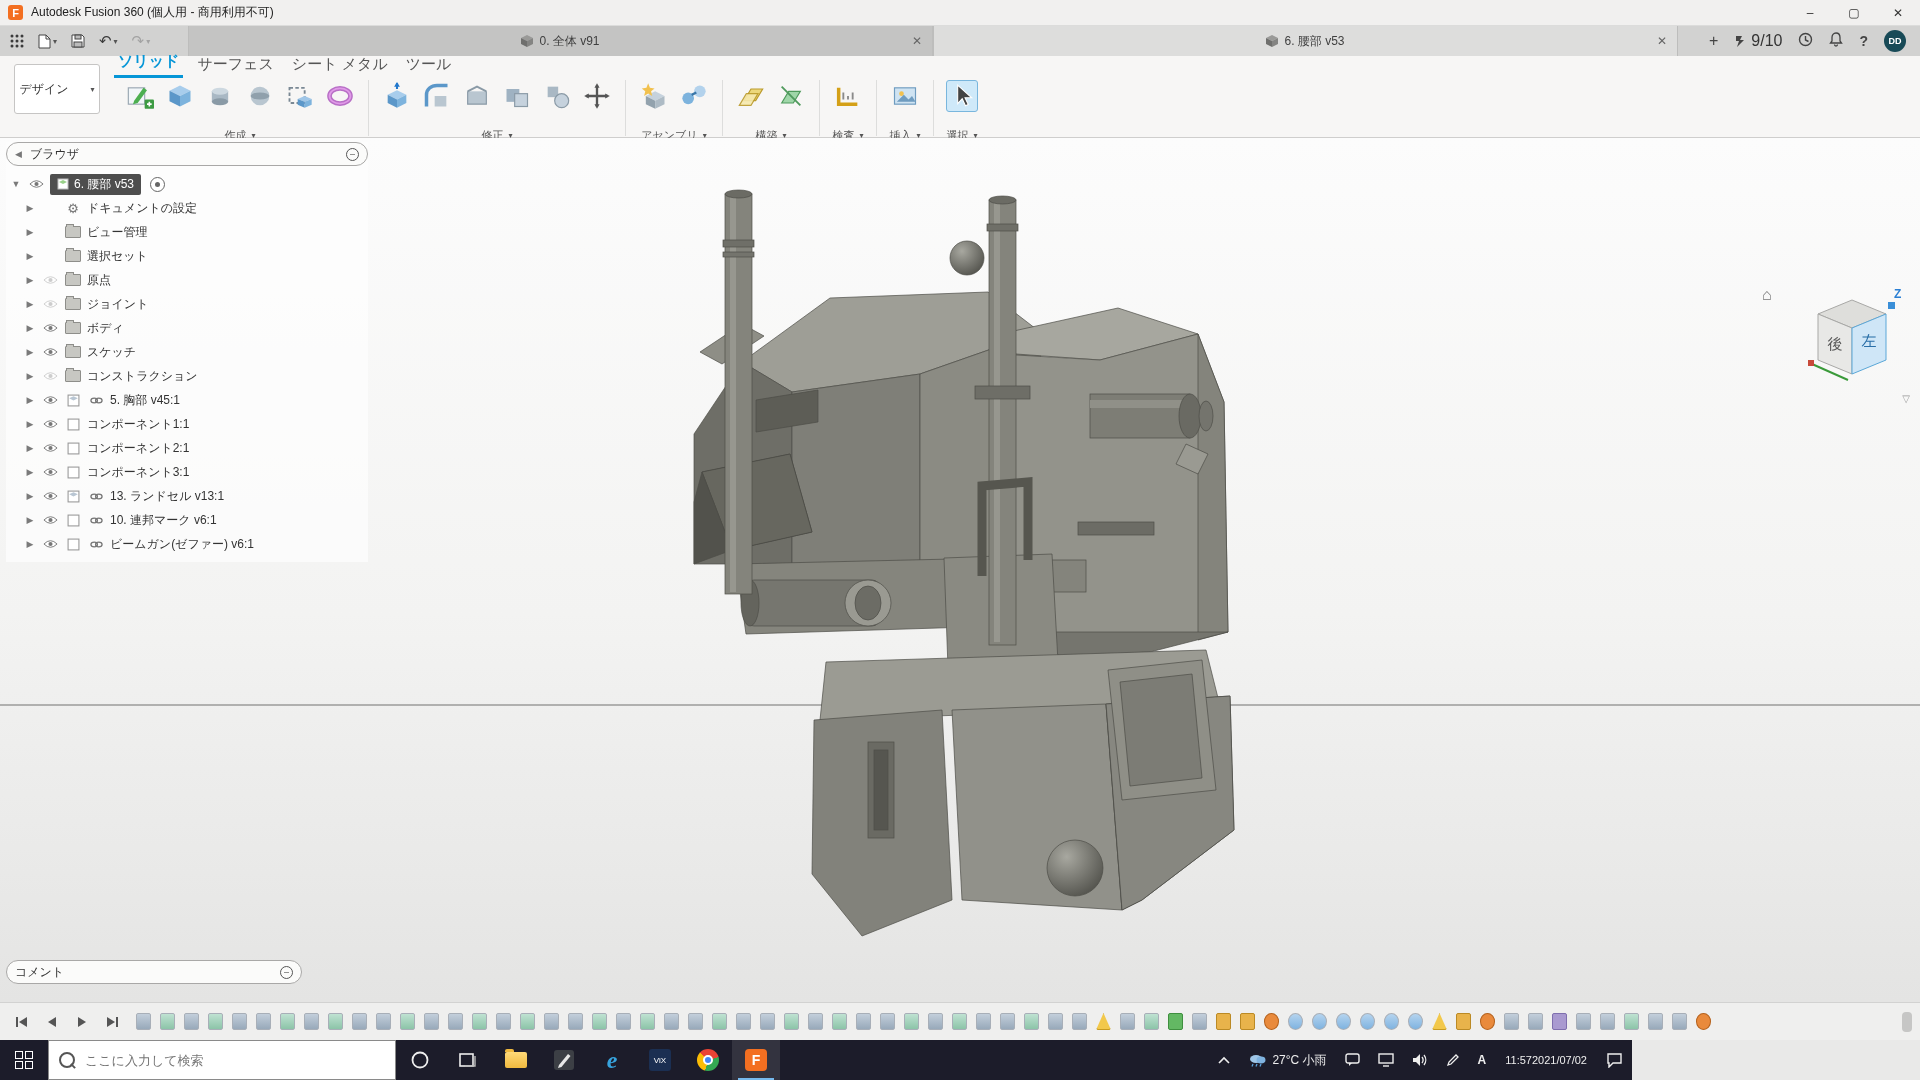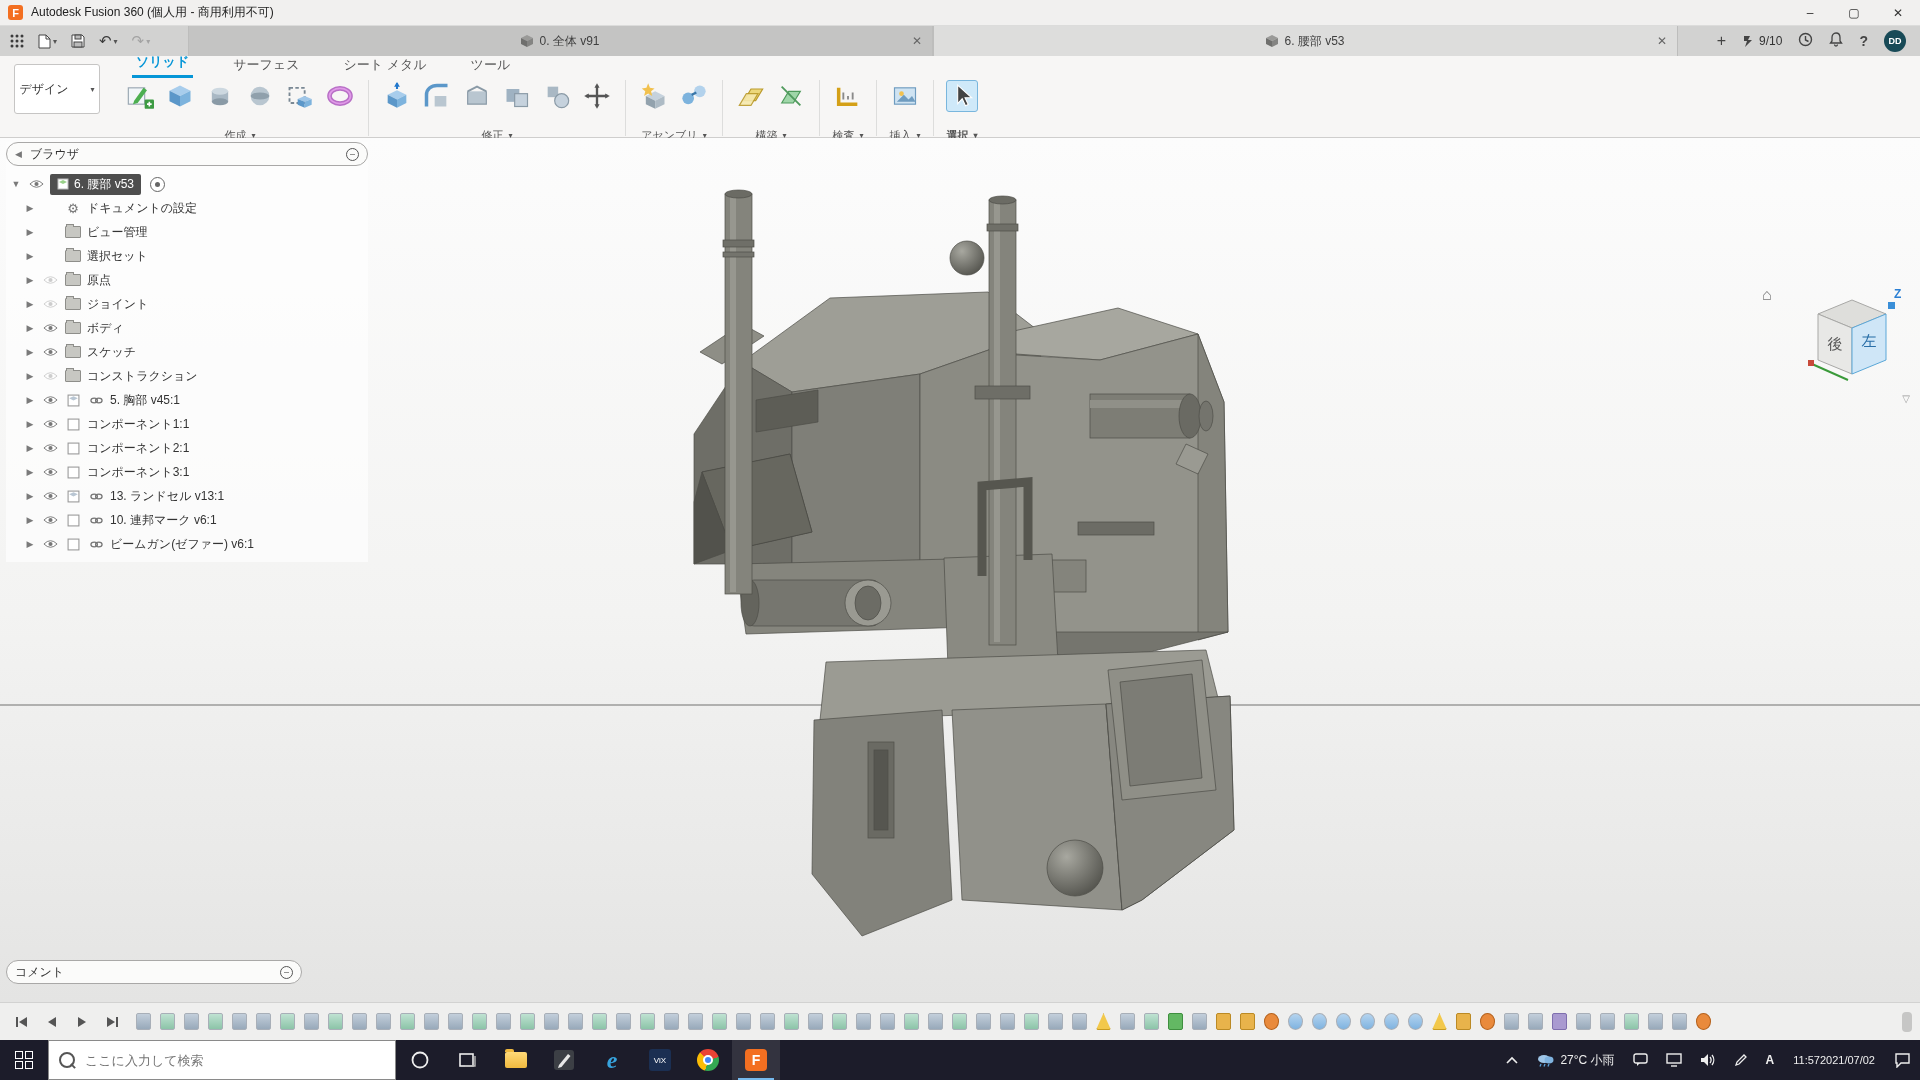--- a/index.html
+++ b/index.html
@@ -21,34 +21,34 @@
   .qicon{display:flex;align-items:center;font-size:15px;color:#3b3b3b;}
   .qicon svg{display:block;}
   .caret{font-size:8px;color:#555;margin-left:2px;}
   .doctab{position:absolute;top:0;height:30px;width:745px;display:flex;align-items:center;justify-content:center;
           font-size:12px;color:#3f3f3f;border-left:1px solid #bdbdbc;border-right:1px solid #bdbdbc;box-sizing:border-box;}
   .doctab.t1{left:188px;background:#c4c4c3;}
   .doctab.t2{left:933px;background:#dddddc;}
   .tabcube{width:12px;height:12px;margin-right:6px;}
   .tabclose{position:absolute;right:10px;font-size:12px;color:#666;}
   .tabextras{position:absolute;right:0;top:0;height:30px;display:flex;align-items:center;gap:16px;padding-right:14px;color:#3b3b3b;}
-  .usage{display:flex;align-items:center;gap:4px;font-size:12px;color:#333;}
+  .usage{display:flex;align-items:center;gap:4px;font-size:16px;color:#333;}
   .avatar{width:22px;height:22px;border-radius:50%;background:#184a57;color:#fff;font-size:9px;font-weight:bold;
           display:flex;align-items:center;justify-content:center;}
 
   
   .ribbon{top:56px;left:0;width:1920px;height:82px;background:#f7f6f5;border-bottom:1px solid #cfcecd;box-sizing:border-box;}
   .wsbox{position:absolute;left:14px;top:8px;width:84px;height:48px;background:#fff;border:1px solid #c6c5c4;border-radius:3px;
          display:flex;align-items:center;justify-content:center;font-size:12px;color:#333;gap:20px;}
-  .rtabs{position:absolute;left:132px;top:0;height:22px;display:flex;gap:36px;align-items:flex-end;font-size:13px;color:#555;}
+  .rtabs{position:absolute;left:114px;top:0;height:22px;display:flex;gap:10px;align-items:flex-end;font-size:15px;color:#555;}
   .rtab{padding:2px 4px 4px 4px;}
   .rtab.active{color:#0696d7;font-weight:bold;border-bottom:3px solid #0696d7;}
   .tools{position:absolute;left:112px;top:24px;height:56px;display:flex;}
   .rgroup{display:flex;flex-direction:column;align-items:center;padding:0 12px;border-right:1px solid #dddddc;}
-  .rgroup:last-child{border-right:none;font-weight:bold;}
+  .rgroup:last-child{border-right:none;}
   .ticons{display:flex;align-items:center;gap:8px;height:40px;}
   .ticon{width:32px;height:32px;display:flex;align-items:center;justify-content:center;border-radius:3px;}
   .ticon svg{display:block;}
   .ticon.active{background:#cfe9f9;border:1px solid #79b6dd;box-sizing:border-box;}
   .glabel{font-size:11px;color:#555;margin-top:16px;display:flex;align-items:center;gap:3px;}
 
   
   .viewport{top:138px;left:0;width:1920px;height:864px;background:linear-gradient(180deg,#fcfcfc 0%,#f3f3f2 55%,#e4e4e3 100%);}
   .modelsvg{position:absolute;left:0;top:0;width:1920px;height:864px;pointer-events:none;}
 
@@ -89,21 +89,21 @@
   .tl-sketch{background:linear-gradient(180deg,#bfe2d2,#8cc4a8);}
   .tl-warn{background:#f2c84b;border-color:#c89b20;clip-path:polygon(50% 0,100% 100%,0 100%);}
   .tl-joint{background:linear-gradient(180deg,#b5d4ef,#7fb3e0);border-radius:50%;}
   .tl-pin{background:#e98a3c;border-color:#b5621d;border-radius:50%;}
   .tl-move{background:#e8b34b;border-color:#bb8a25;}
   .tl-canvas{background:#a99ad0;border-color:#7f6fae;}
   .tl-spline{background:#63b863;border-color:#3f8f3f;}
   .tl-scroll{width:10px;height:20px;background:#c6c6c5;border-radius:4px;margin:0 8px;}
 
   
-  .taskbar{top:1040px;left:0;width:1920px;height:40px;background:#1c1c2a;display:flex;align-items:stretch;color:#eee;}
+  .taskbar{top:1040px;left:0;width:1632px;height:40px;background:#1c1c2a;display:flex;align-items:stretch;color:#eee;}
   .tkbtn{width:48px;display:flex;align-items:center;justify-content:center;}
   .searchbox{width:348px;background:#fff;display:flex;align-items:center;gap:8px;padding:0 10px;box-sizing:border-box;
              border:1px solid #8a8a8a;color:#5f5f5f;font-size:13px;}
   .searchbox input{border:none;outline:none;font-size:13px;color:#444;width:100%;font-family:"Liberation Sans",sans-serif;background:transparent;}
   .mag{width:12px;height:12px;border:2px solid #555;border-radius:50%;position:relative;flex:0 0 auto;}
   .mag:after{content:"";position:absolute;width:2px;height:6px;background:#555;transform:rotate(-45deg);left:11px;top:9px;}
   .appbtn{width:48px;display:flex;align-items:center;justify-content:center;position:relative;}
   .appbtn.activeapp{background:rgba(255,255,255,0.10);}
   .appbtn.activeapp:after{content:"";position:absolute;bottom:0;left:6px;right:6px;height:2px;background:#76b9ed;}
   .folder-tb{width:22px;height:16px;background:linear-gradient(180deg,#ffd978,#f0b93f);border-radius:2px;position:relative;}

